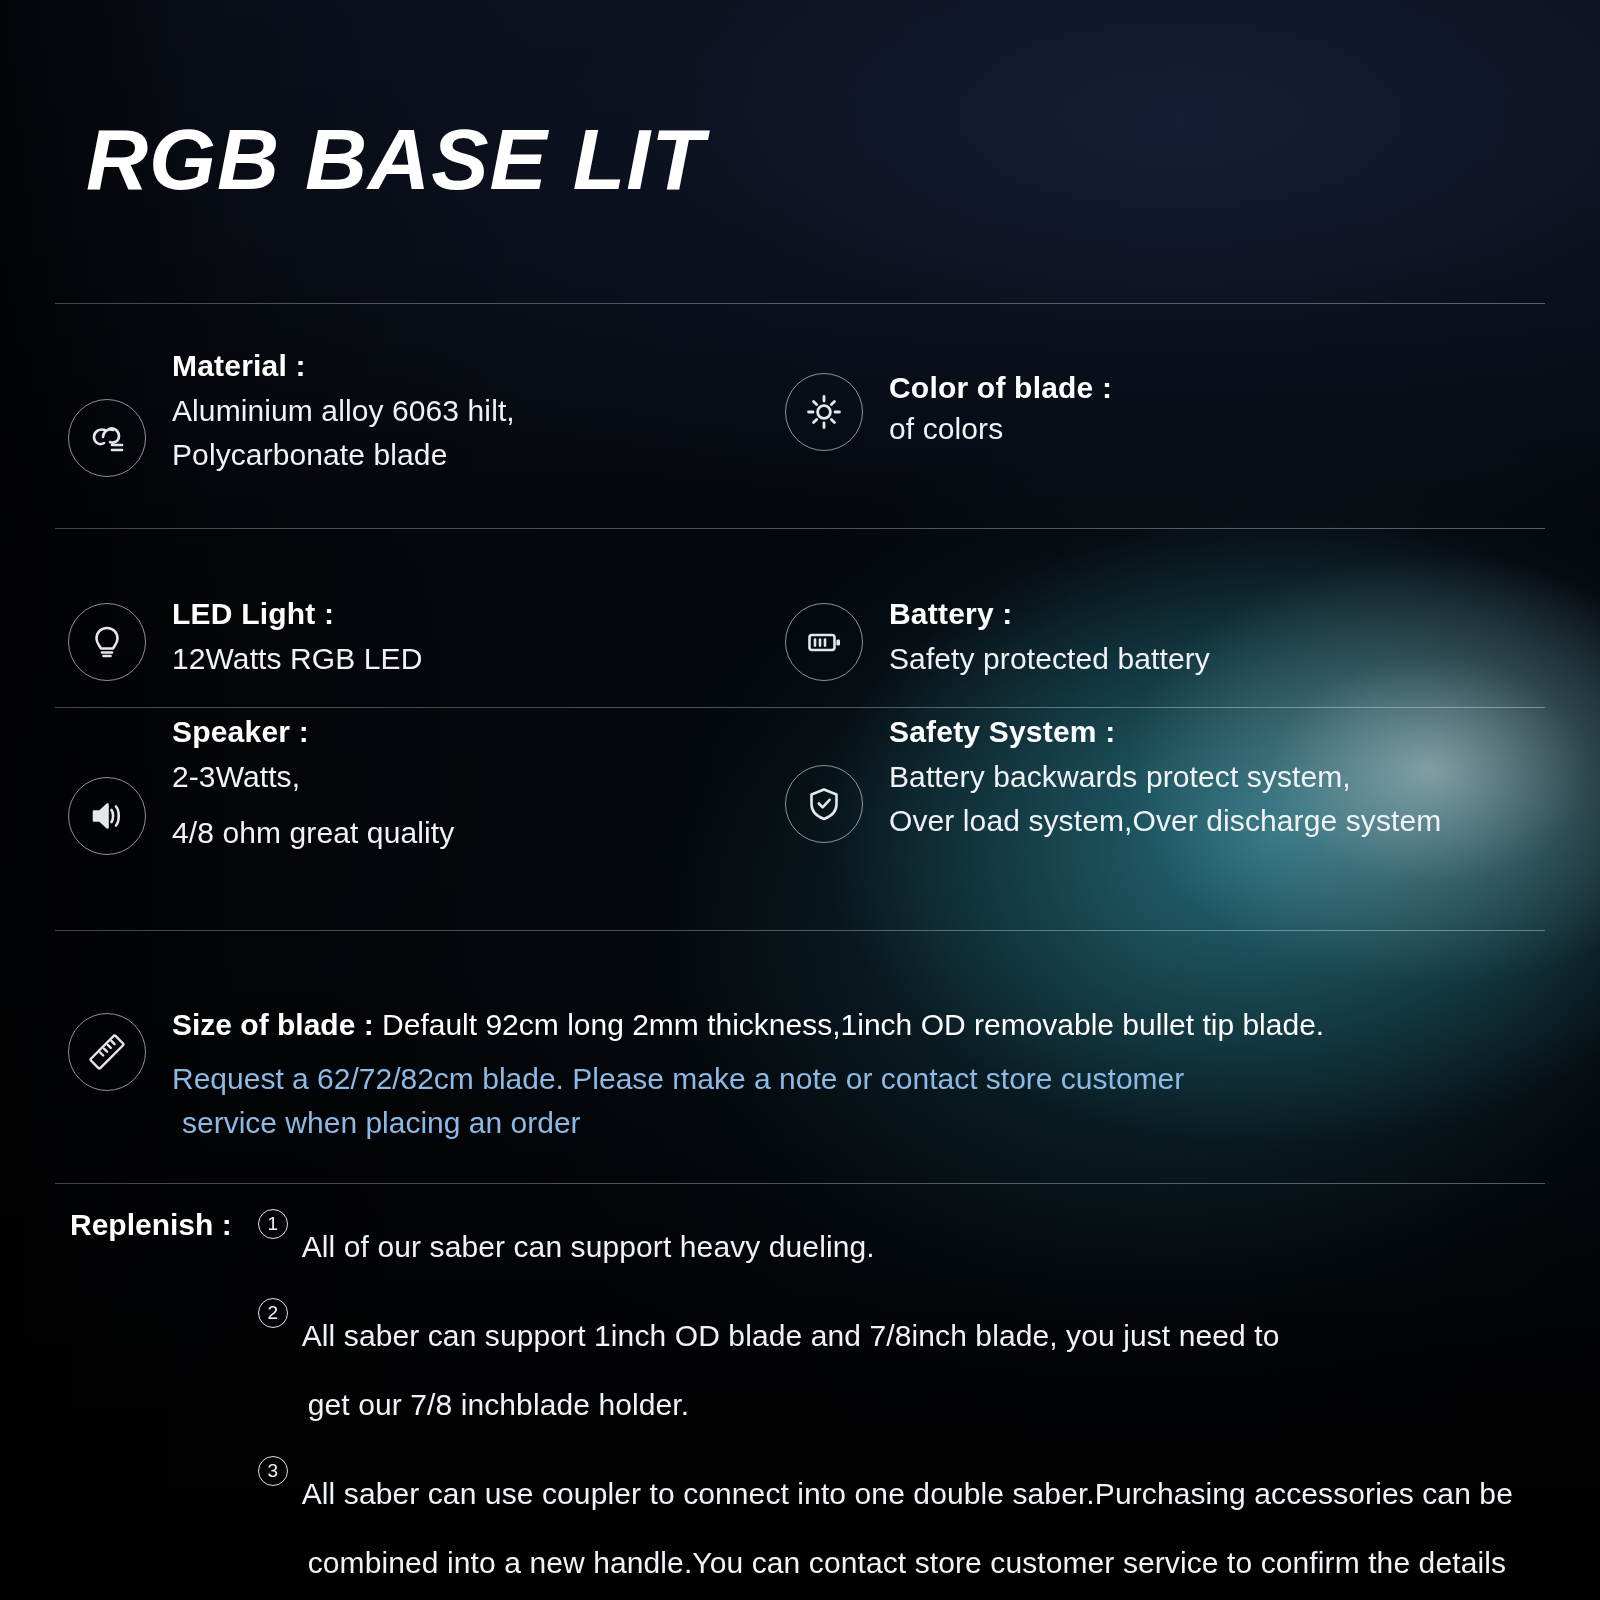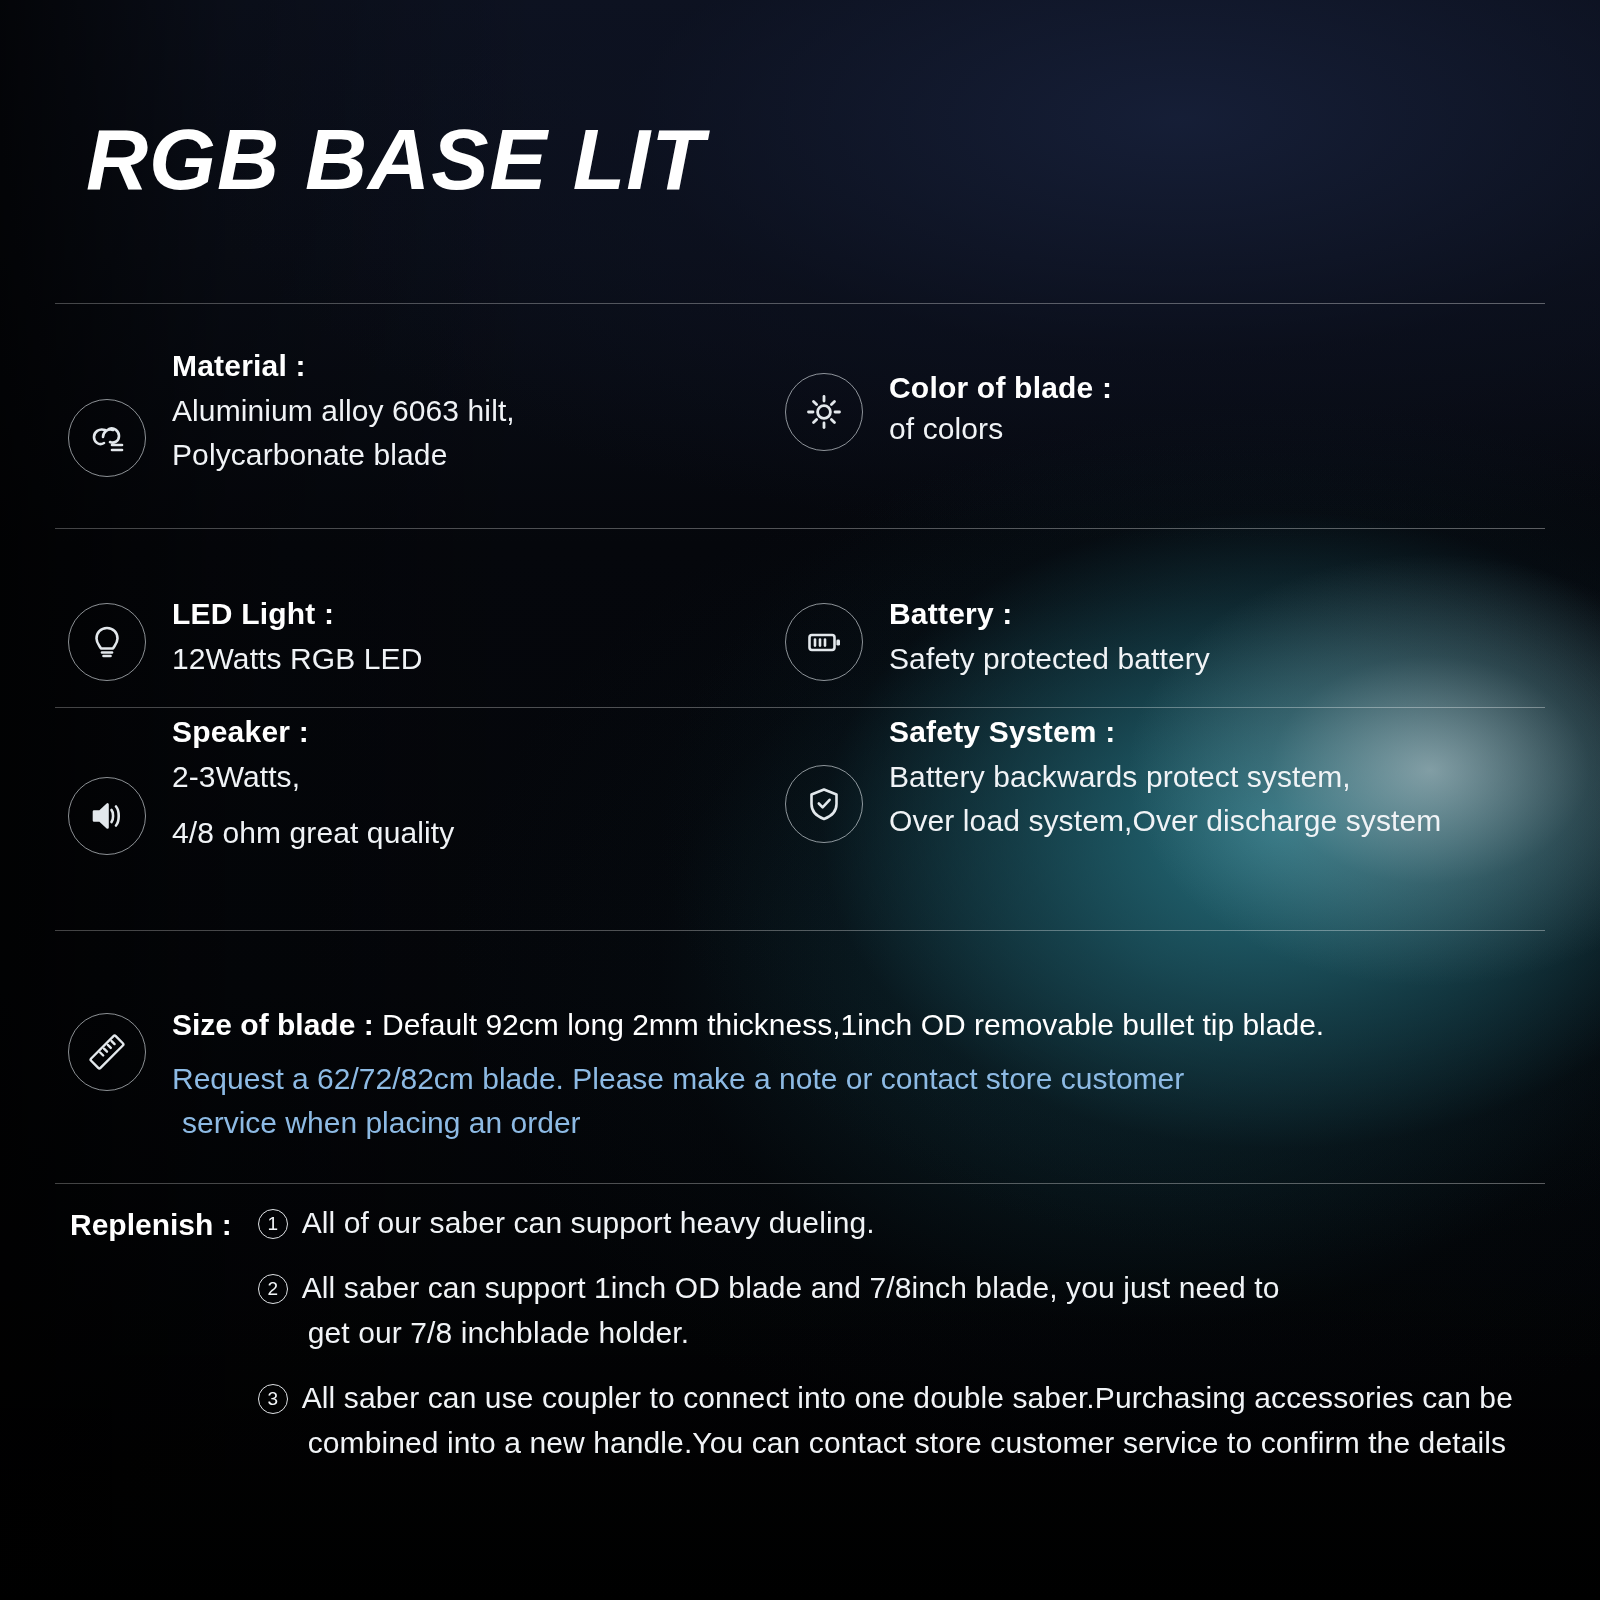--- a/index.html
+++ b/index.html
@@ -168,21 +168,21 @@
     display:flex; align-items:center; justify-content:center;
     margin-top:9px;
   }
   .rep-body {
     margin-left:14px;
     font-size:30px;
     color:#f0f3f6;
     line-height:1.5;
     letter-spacing:0.1px;
   }
-  .rep-body .l { display:block; white-space:nowrap; }
+  .rep-body .l { display:block; white-space:nowrap;margin-top:24px; }
   .rep-body .l + .l { padding-left:6px; }
 </style>
 </head>
 <body>
 
 <div id="page">
   <div id="texture"></div>
   <div id="vignette"></div>
 
   <div id="content">

